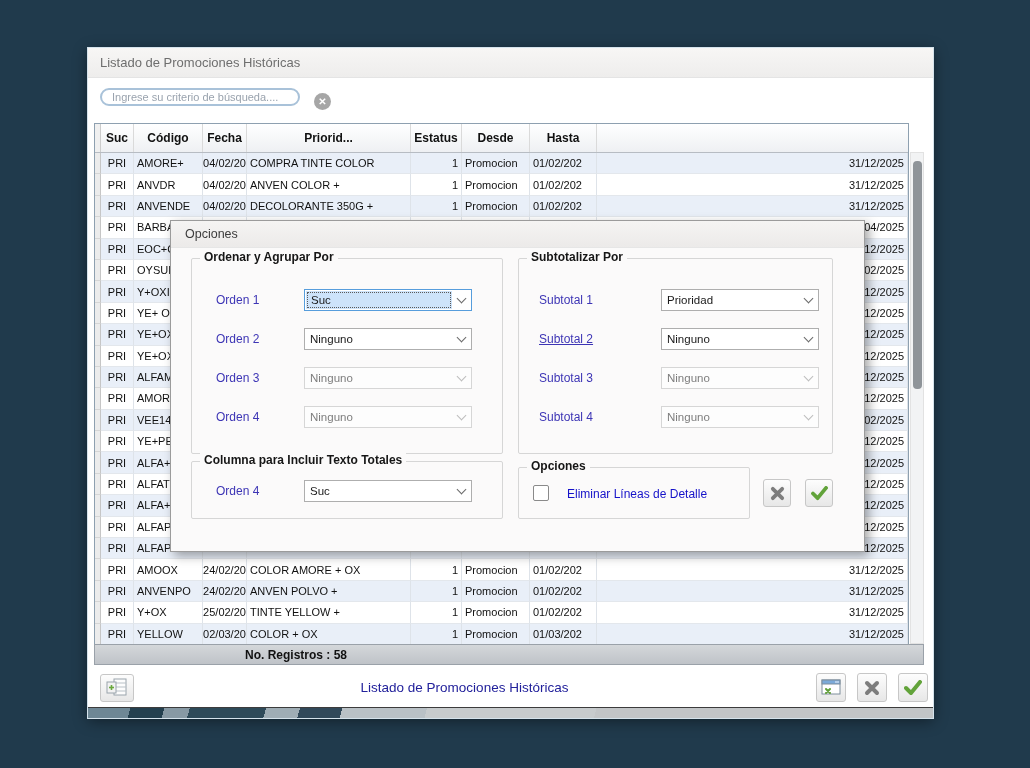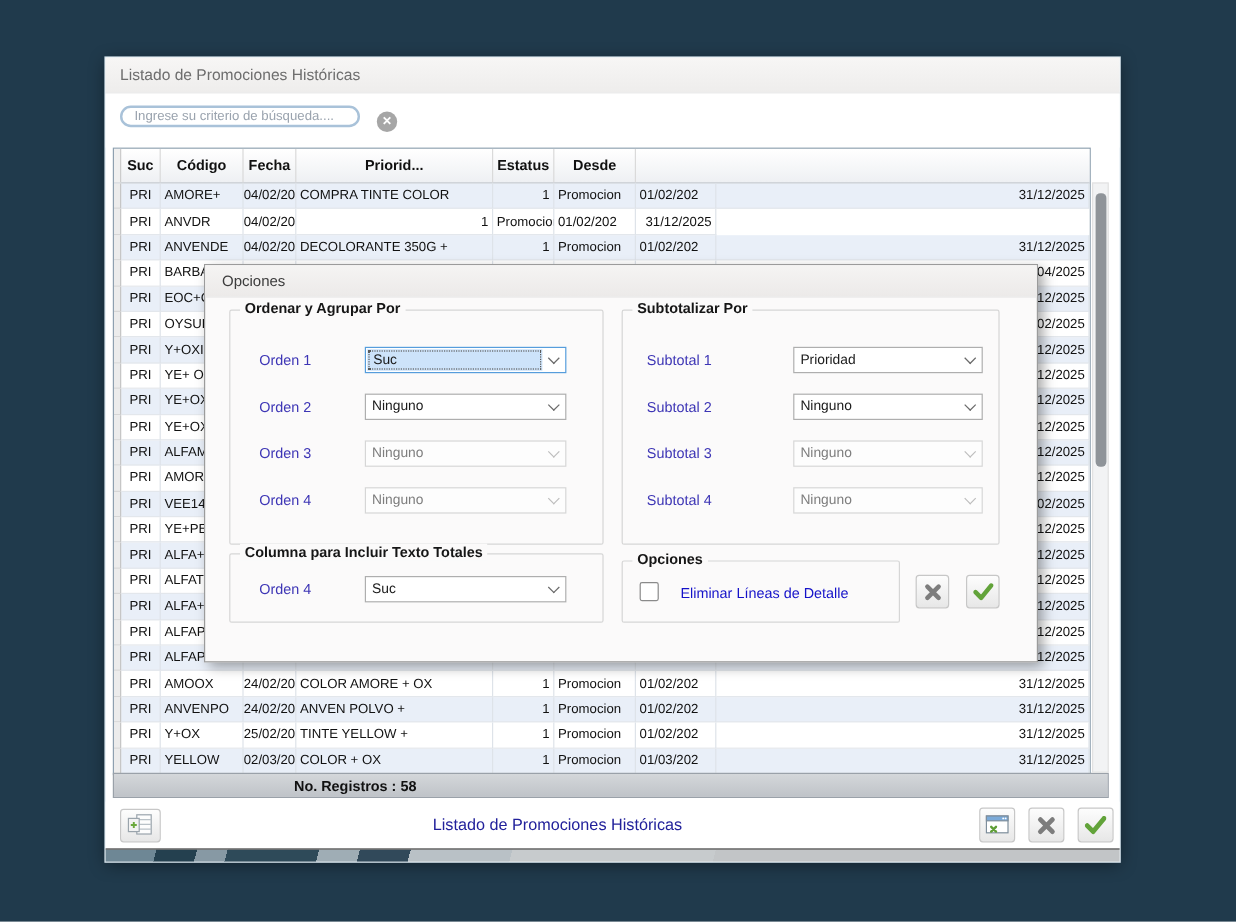--- a/index.html
+++ b/index.html
@@ -186,38 +186,40 @@
 
   <div class="grid">
     <div class="grid-header" id="grid-header" style="grid-template-columns: 6px 33px 69px 44px 164px 51px 68px 67px 1fr;">
         <div class="hstrip"></div>
         <div class="hcell">Suc</div>
         <div class="hcell">Código</div>
         <div class="hcell">Fecha</div>
         <div class="hcell">Priorid...</div>
         <div class="hcell">Estatus</div>
         <div class="hcell">Desde</div>
+        <div class="hcell">Hasta</div>
       </div>
     <div id="grid-body">
         <div class="grow odd" style="grid-template-columns: 6px 33px 69px 44px 164px 51px 68px 67px 1fr;">
           <div class="rowstrip"></div>
           <div class="cell c">PRI</div>
           <div class="cell l">AMORE+</div>
           <div class="cell c">04/02/20</div>
           <div class="cell l">COMPRA TINTE COLOR</div>
           <div class="cell r">1</div>
           <div class="cell l">Promocion</div>
           <div class="cell l">01/02/202</div>
           <div class="cell r">31/12/2025</div>
         </div>
         <div class="grow even" style="grid-template-columns: 6px 33px 69px 44px 164px 51px 68px 67px 1fr;">
           <div class="rowstrip"></div>
           <div class="cell c">PRI</div>
           <div class="cell l">ANVDR</div>
           <div class="cell c">04/02/20</div>
+          <div class="cell l">ANVEN COLOR +</div>
           <div class="cell r">1</div>
           <div class="cell l">Promocion</div>
           <div class="cell l">01/02/202</div>
           <div class="cell r">31/12/2025</div>
         </div>
         <div class="grow odd" style="grid-template-columns: 6px 33px 69px 44px 164px 51px 68px 67px 1fr;">
           <div class="rowstrip"></div>
           <div class="cell c">PRI</div>
           <div class="cell l">ANVENDE</div>
           <div class="cell c">04/02/20</div>
@@ -536,21 +538,21 @@
 
   <div class="group" id="g2">
     <span class="group-label">Subtotalizar Por</span>
   <span class="fld-label" style="left: 20px; top: 34px;">Subtotal 1</span>
       <div class="combo" style="left: 142px; top: 30px; width: 158px;">
         <div class="combo-text">Prioridad</div>
         <div class="combo-arrow">
           <i class="chev"></i>
         </div>
       </div>
-      <span class="fld-label" style="left: 20px; top: 73px;">Subtotal 2</span>
+      <span class="fld-label" style="left: 20px; top: 73px; text-decoration: underline;">Subtotal 2</span>
       <div class="combo" style="left: 142px; top: 69px; width: 158px;">
         <div class="combo-text">Ninguno</div>
         <div class="combo-arrow">
           <i class="chev"></i>
         </div>
       </div>
       <span class="fld-label" style="left: 20px; top: 112px;">Subtotal 3</span>
       <div class="combo disabled" style="left: 142px; top: 108px; width: 158px;">
         <div class="combo-text">Ninguno</div>
         <div class="combo-arrow">

